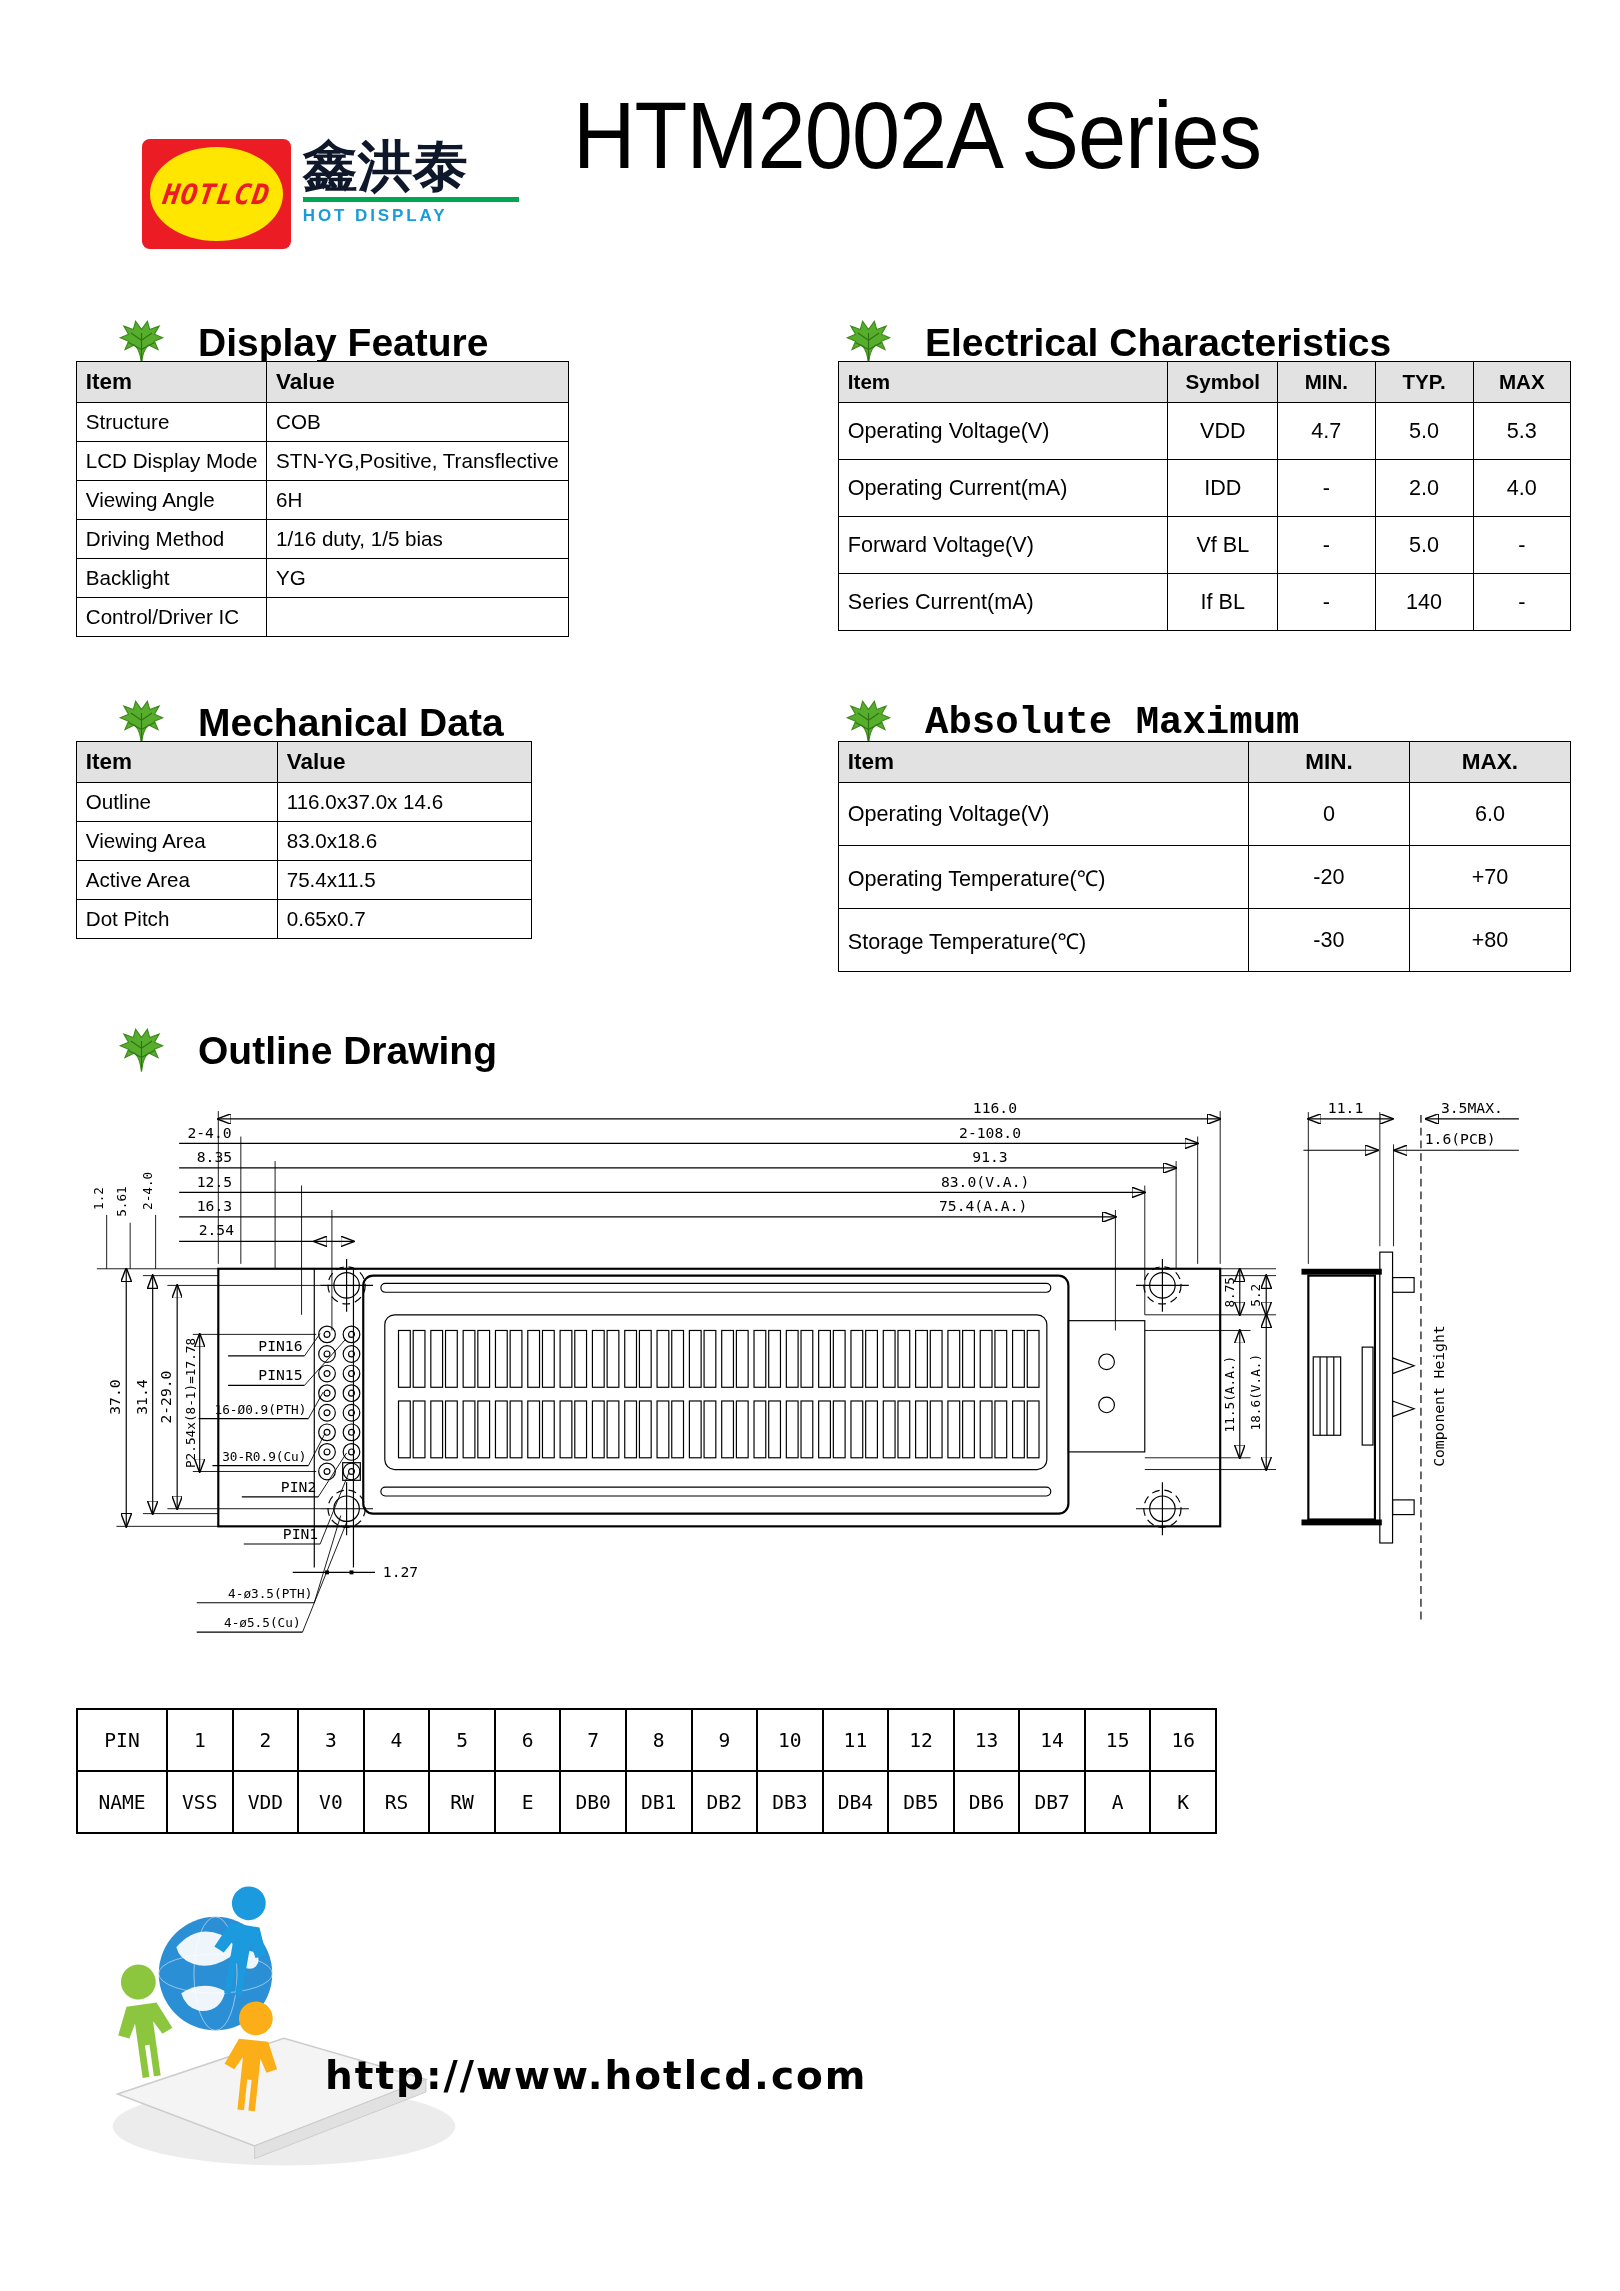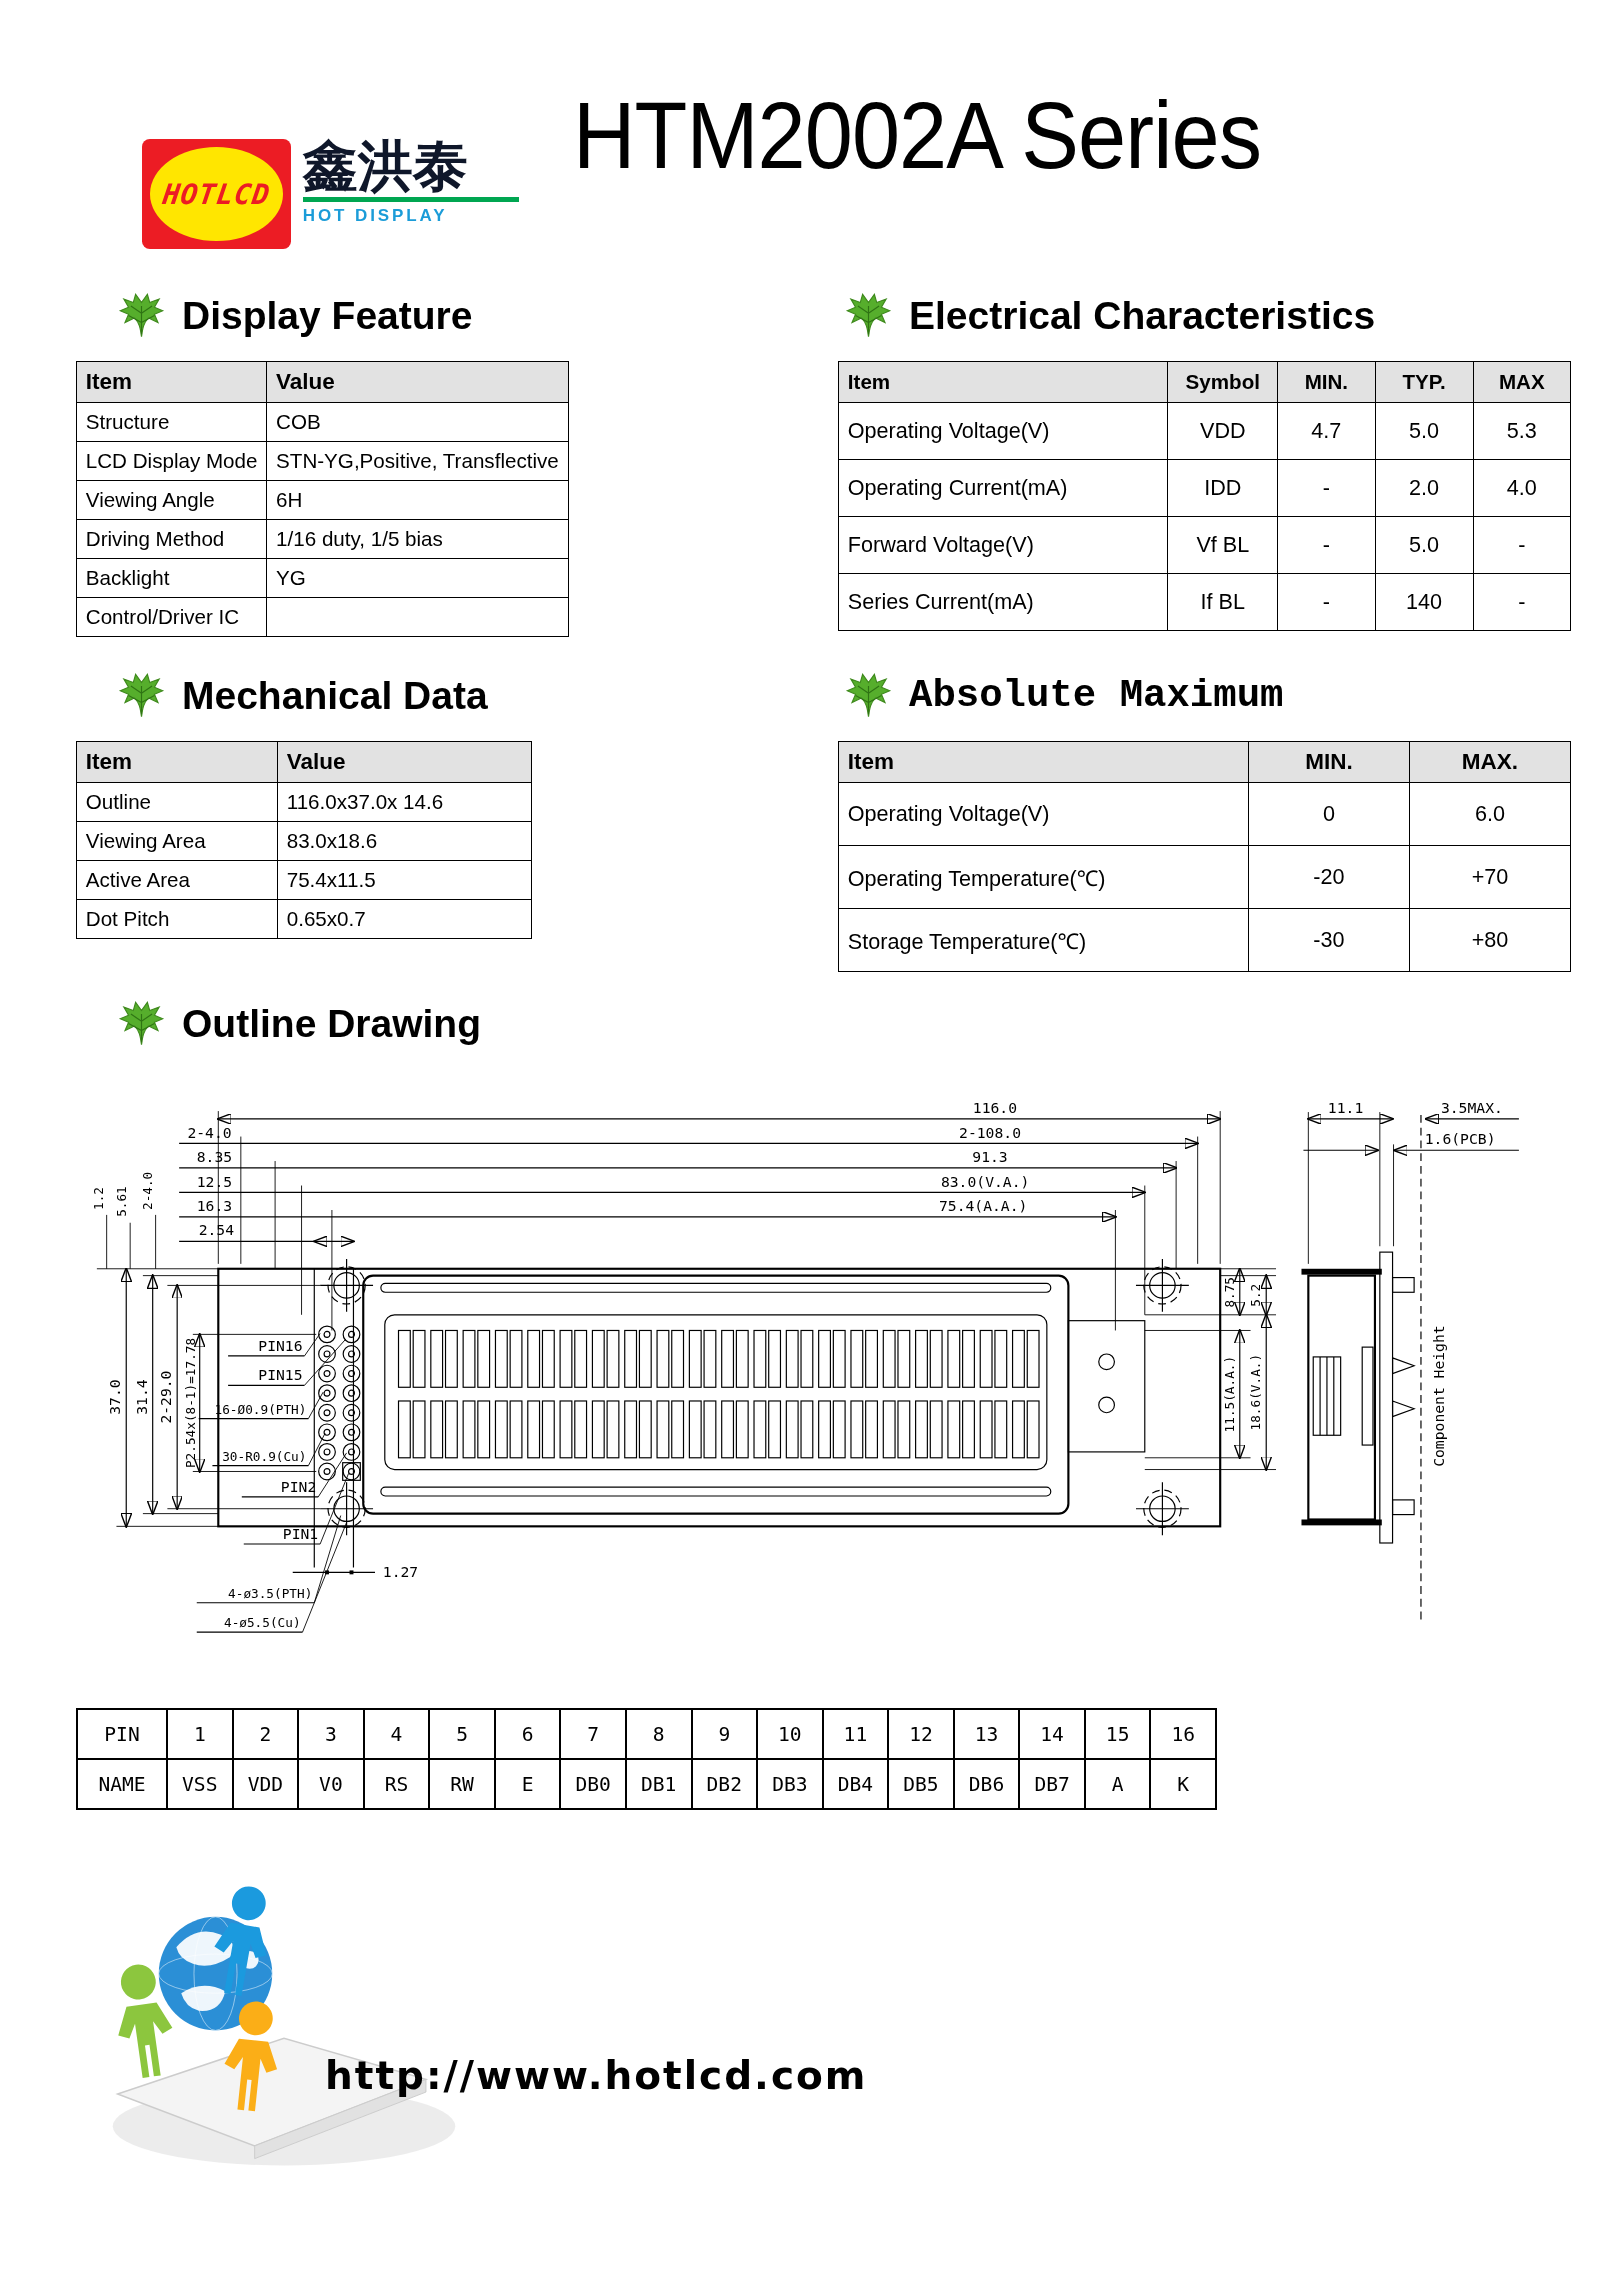--- a/index.html
+++ b/index.html
@@ -15,41 +15,41 @@
   .logo-mark-text{font-family:"DejaVu Sans Mono",monospace;font-style:italic;font-weight:bold;
                   font-size:28px;letter-spacing:1px;color:#ec1c24;transform:skewX(-8deg);}
   .logo-right{margin-left:11.8px;width:216px;}
   .logo-cjk{font-family:"DejaVu Sans",sans-serif;font-weight:bold;font-size:55px;line-height:1.0;color:#0f172a;white-space:nowrap;}
   .logo-divider{height:4.9px;background:#00a651;margin:2.9px 0 3.9px 0;}
   .logo-sub{color:#1b9cd8;font-weight:bold;font-size:17px;letter-spacing:2.9px;white-space:nowrap;}
   .doc-title{position:absolute;left:573px;top:82px;font-size:94px;font-weight:400;letter-spacing:-1px;
              transform:scaleX(.92);transform-origin:left top;white-space:nowrap;}
 
   
-  .sec-title{position:absolute;display:flex;align-items:center;gap:17px;font-size:39px;font-weight:bold;white-space:nowrap;}
+  .sec-title{position:absolute;display:flex;align-items:center;gap:33px;font-size:39px;font-weight:bold;white-space:nowrap;margin-top:27px;}
   .leaf{width:47px;height:47px;flex:none;}
 
   
   table.tbl{position:absolute;border-collapse:collapse;background:#fff;font-size:20.6px;}
   .tbl th,.tbl td{border:1.6px solid #000;padding:0 8.8px;white-space:nowrap;overflow:hidden;}
   .tbl th{background:#e2e2e2;font-weight:bold;text-align:left;font-size:22.5px;}
   #tbl-display{left:76px;top:361px;width:456px;}
   #tbl-display thead tr{height:41px;} #tbl-display tbody tr{height:39px;}
   #tbl-mech{left:76px;top:741px;width:456px;}
   #tbl-mech thead tr{height:41px;} #tbl-mech tbody tr{height:39px;}
   #tbl-elec{left:838px;top:361px;width:733px;table-layout:fixed;font-size:21.6px;}
   #tbl-elec thead tr{height:41px;} #tbl-elec tbody tr{height:57px;}
   #tbl-elec th:not(:first-child),#tbl-elec td:not(:first-child){text-align:center;}
   #tbl-elec th{font-size:20.6px;}
   #tbl-abs{left:838px;top:741px;width:733px;table-layout:fixed;font-size:21.6px;}
   #tbl-abs thead tr{height:41px;} #tbl-abs tbody tr{height:63px;}
   #tbl-abs th:not(:first-child),#tbl-abs td:not(:first-child){text-align:center;}
   #tbl-pin{left:76px;top:1708px;width:1141px;table-layout:fixed;
            font-family:"DejaVu Sans Mono",monospace;font-size:19.6px;}
-  #tbl-pin tr{height:50px;}
+  #tbl-pin tr{height:62px;}
   #tbl-pin td{text-align:center;border:2px solid #000;padding:0 2px;}
 
   
   svg.drawing{position:absolute;left:69px;top:1068px;}
   .drawing line,.drawing rect,.drawing circle,.drawing polygon,.drawing path{fill:none;stroke:#000;stroke-width:1.2px;}
   .drawing .thk{stroke-width:2.2px;}
   .drawing .thin{stroke-width:.9px;}
   .drawing .dsh{stroke-dasharray:8 5;}
   .drawing .fb{fill:#000;stroke:none;}
   .drawing text{fill:#000;stroke:none;font-family:"DejaVu Sans Mono",monospace;font-size:15px;}

